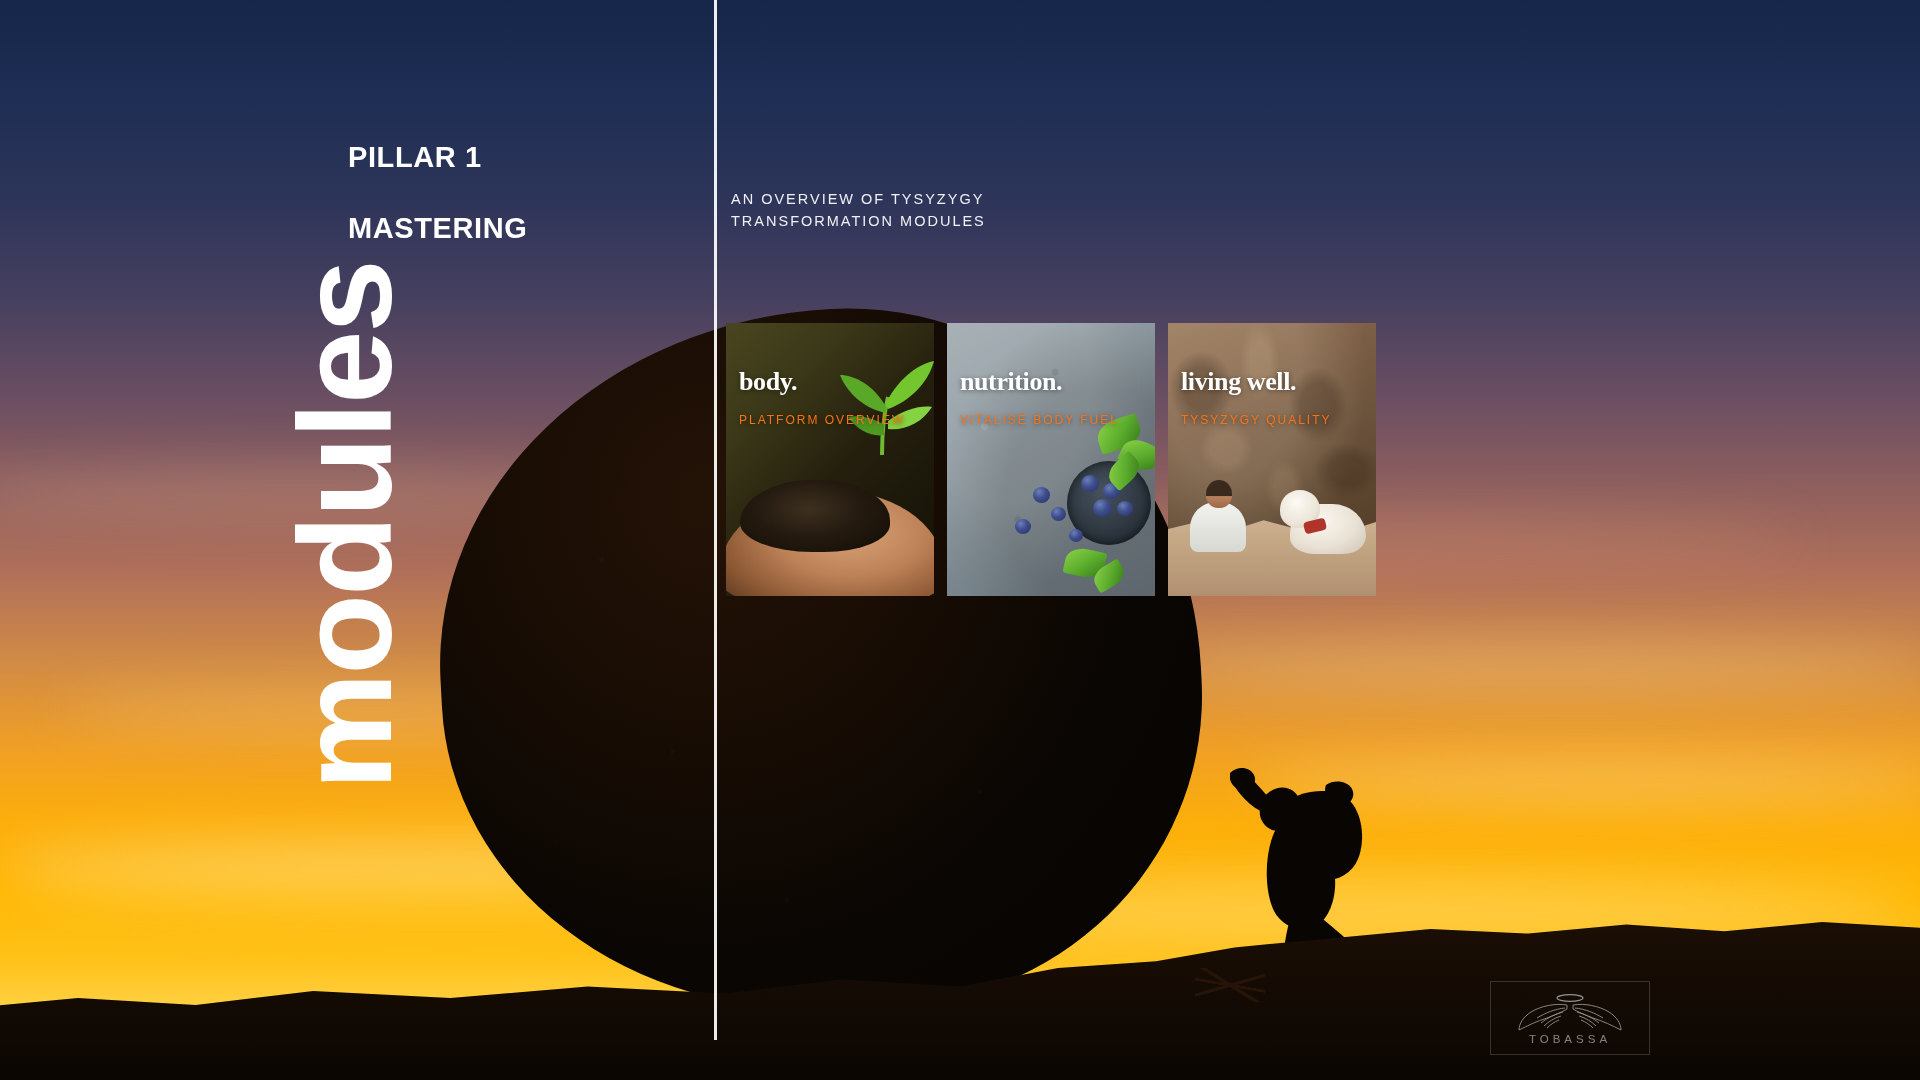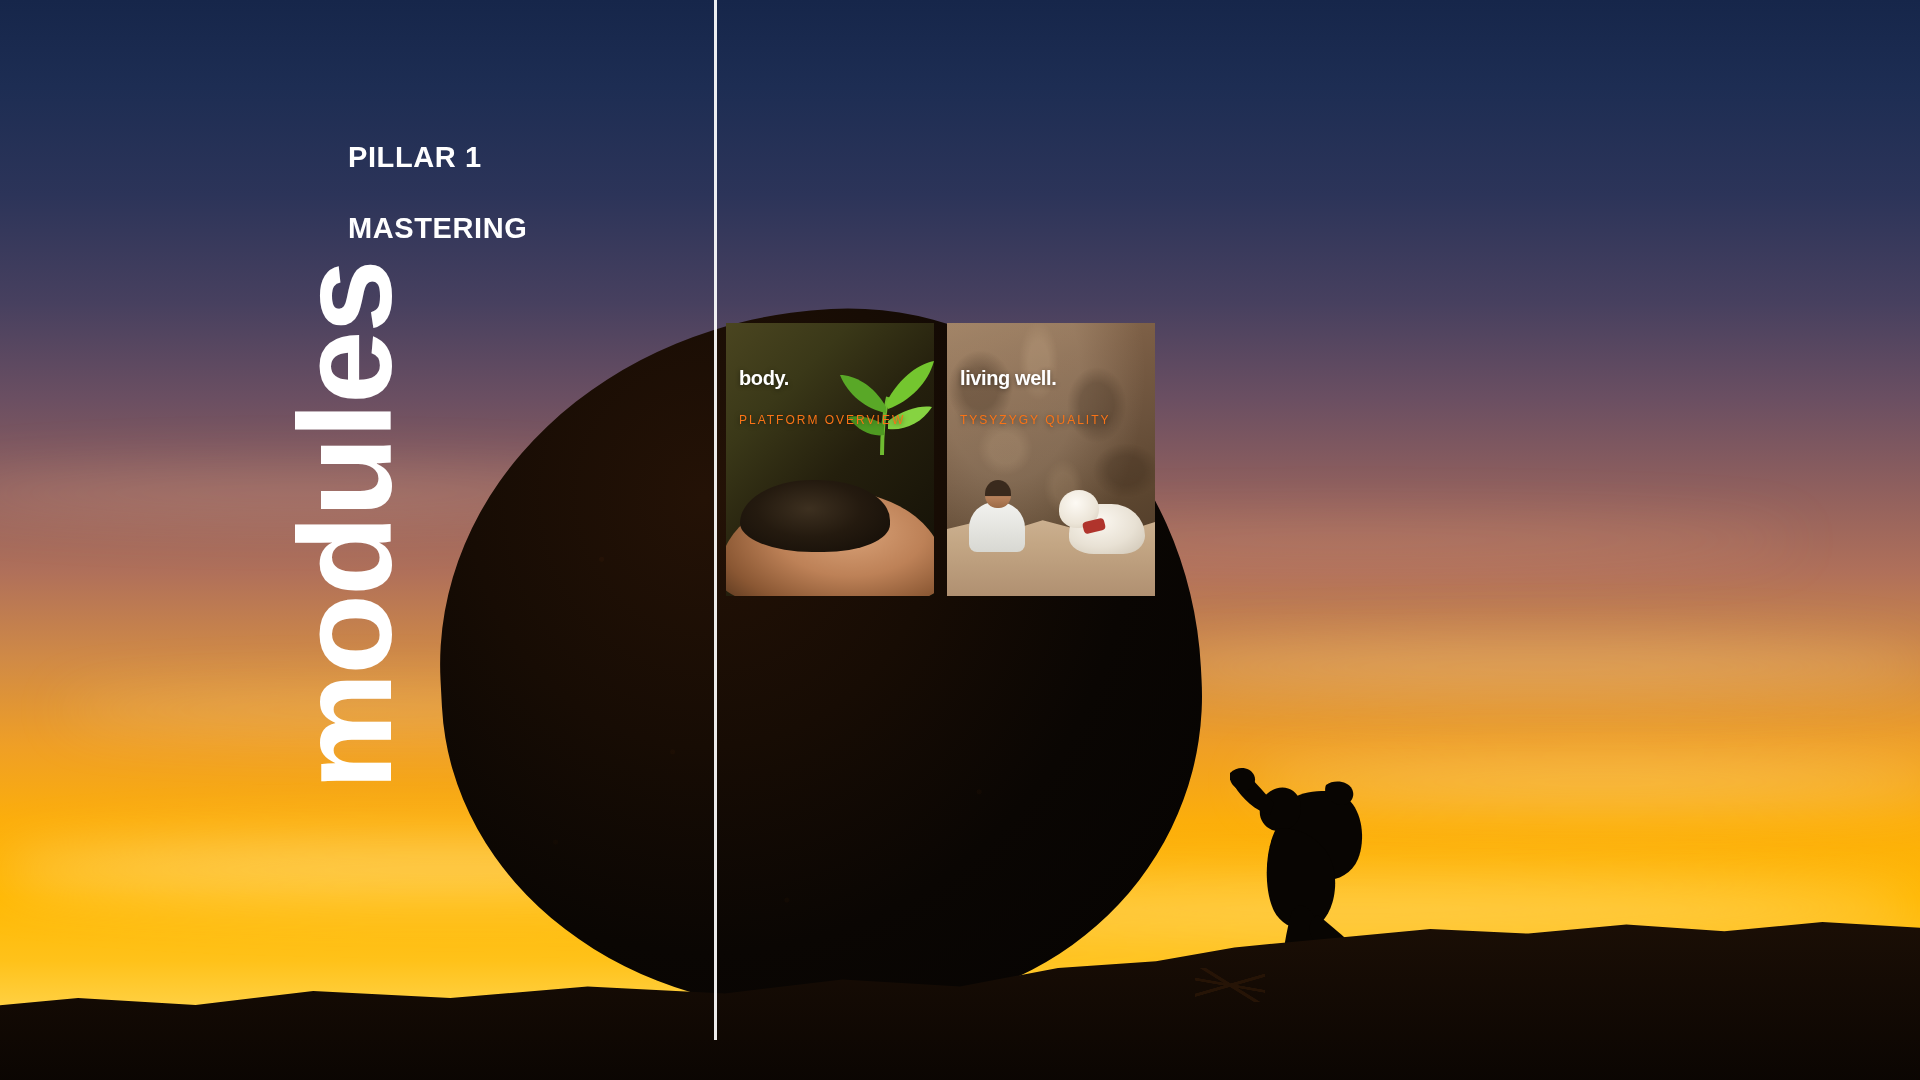--- a/index.html
+++ b/index.html
@@ -128,23 +128,24 @@
   
   .cards { position:absolute; left:726px; top:323px; height:273px; display:flex; }
   .card {
     position:relative; width:208px; height:273px; margin-right:13px;
     overflow:hidden; flex:0 0 auto;
   }
   .card:last-child { margin-right:8px; }
   .card .art { position:absolute; inset:0; }
   .card .title {
     position:absolute; left:13px; top:44px;
-    color:#fff; font-weight:bold; font-size:20px; letter-spacing:-.4px;
+    color:#fff; font-weight:bold; font-size:26px; letter-spacing:-.4px;
     white-space:nowrap; z-index:4;
     text-shadow:0 1px 5px rgba(0,0,0,.45);
+    font-family:Liberation Serif, serif;
   }
   .card .sub {
     position:absolute; left:13px; top:90px;
     color:#f97316; font-size:12px; letter-spacing:2.0px; white-space:nowrap; z-index:4;
     text-shadow:0 1px 5px rgba(0,0,0,.5);
   }
 
   
   .art-body {
     background:linear-gradient(135deg,#4a4520 0%, #3a3818 26%, #241f0d 54%, #120f06 100%);
@@ -318,20 +319,24 @@
 
   <div class="divider"></div>
 
   <div class="title-block">
     <span class="line">PILLAR 1</span>
     <span class="line">MASTERING</span>
   </div>
 
   <div class="modules-vert">modules</div>
 
+  <div class="subtitle">
+    <span class="sline">AN OVERVIEW OF TYSYZYGY</span>
+    <span class="sline">TRANSFORMATION MODULES</span>
+  </div>
 
   <div class="cards">
 
     <div class="card">
       <div class="art art-body">
         <div class="hands"></div>
         <div class="soil"></div>
         <div class="sprout">
           <svg viewBox="0 0 100 110" xmlns="http://www.w3.org/2000/svg">
             <path d="M48 108 C48 86 50 66 54 50" stroke="#6fbb31" stroke-width="4" fill="none"></path>
@@ -339,20 +344,41 @@
             <path d="M52 60 C40 38 20 28 6 28 C14 48 32 62 52 66 Z" fill="#59a827"></path>
             <path d="M54 74 C70 62 88 58 98 60 C88 76 70 84 54 82 Z" fill="#86d341"></path>
             <path d="M50 78 C38 70 24 68 14 70 C24 84 38 90 50 88 Z" fill="#4f9a22"></path>
           </svg>
         </div>
       </div>
       <div class="title">body.</div>
       <div class="sub">PLATFORM OVERVIEW</div>
     </div>
 
+    <div class="card">
+      <div class="art art-nutrition">
+        <div class="speck"></div>
+        <div class="bowl"></div>
+        <div class="berry" style="left:134px;top:152px;width:18px;height:17px;"></div>
+        <div class="berry" style="left:156px;top:160px;width:17px;height:16px;"></div>
+        <div class="berry" style="left:146px;top:176px;width:19px;height:18px;"></div>
+        <div class="berry" style="left:170px;top:178px;width:16px;height:15px;"></div>
+        <div class="berry" style="left:86px;top:164px;width:17px;height:16px;"></div>
+        <div class="berry" style="left:104px;top:184px;width:15px;height:14px;"></div>
+        <div class="berry" style="left:68px;top:196px;width:16px;height:15px;"></div>
+        <div class="berry" style="left:122px;top:206px;width:14px;height:13px;"></div>
+        <div class="leafm" style="left:150px;top:96px;width:44px;height:30px;transform:rotate(-18deg);"></div>
+        <div class="leafm" style="left:174px;top:118px;width:38px;height:28px;transform:rotate(26deg);"></div>
+        <div class="leafm" style="left:160px;top:136px;width:34px;height:24px;transform:rotate(-42deg);"></div>
+        <div class="leafm" style="left:118px;top:226px;width:40px;height:28px;transform:rotate(12deg);"></div>
+        <div class="leafm" style="left:146px;top:242px;width:32px;height:22px;transform:rotate(-30deg);"></div>
+      </div>
+      <div class="title">nutrition.</div>
+      <div class="sub">VITALISE BODY FUEL</div>
+    </div>
 
 
     <div class="card">
       <div class="art art-living">
         <div class="rock"></div>
         <div class="sand"></div>
         <div class="man">
           <div class="shirt"></div>
           <div class="head"></div>
         </div>
@@ -361,14 +387,34 @@
           <div class="head2"></div>
           <div class="collar"></div>
         </div>
       </div>
       <div class="title">living well.</div>
       <div class="sub">TYSYZYGY QUALITY</div>
     </div>
 
   </div>
 
+  <div class="watermark">
+    <div class="wings">
+      <svg viewBox="0 0 118 40" xmlns="http://www.w3.org/2000/svg">
+        <ellipse cx="59" cy="6" rx="13" ry="3.4" fill="none" stroke="#fff" stroke-width="1.1"></ellipse>
+        <g fill="none" stroke="#fff" stroke-width=".9">
+          <path d="M56 13 C44 11 30 14 20 20 C12 25 8 32 8 38 C16 34 26 29 36 26 C44 23 51 20 56 17 Z"></path>
+          <path d="M54 16 C44 17 34 21 26 26"></path>
+          <path d="M52 20 C44 22 36 26 30 31"></path>
+          <path d="M50 24 C43 26 37 30 33 34"></path>
+          <path d="M48 28 C43 30 39 33 36 36"></path>
+          <path d="M62 13 C74 11 88 14 98 20 C106 25 110 32 110 38 C102 34 92 29 82 26 C74 23 67 20 62 17 Z"></path>
+          <path d="M64 16 C74 17 84 21 92 26"></path>
+          <path d="M66 20 C74 22 82 26 88 31"></path>
+          <path d="M68 24 C75 26 81 30 85 34"></path>
+          <path d="M70 28 C75 30 79 33 82 36"></path>
+        </g>
+      </svg>
+    </div>
+    <div class="wm-text">TOBASSA</div>
+  </div>
 
 </div>
 
 </body></html>

